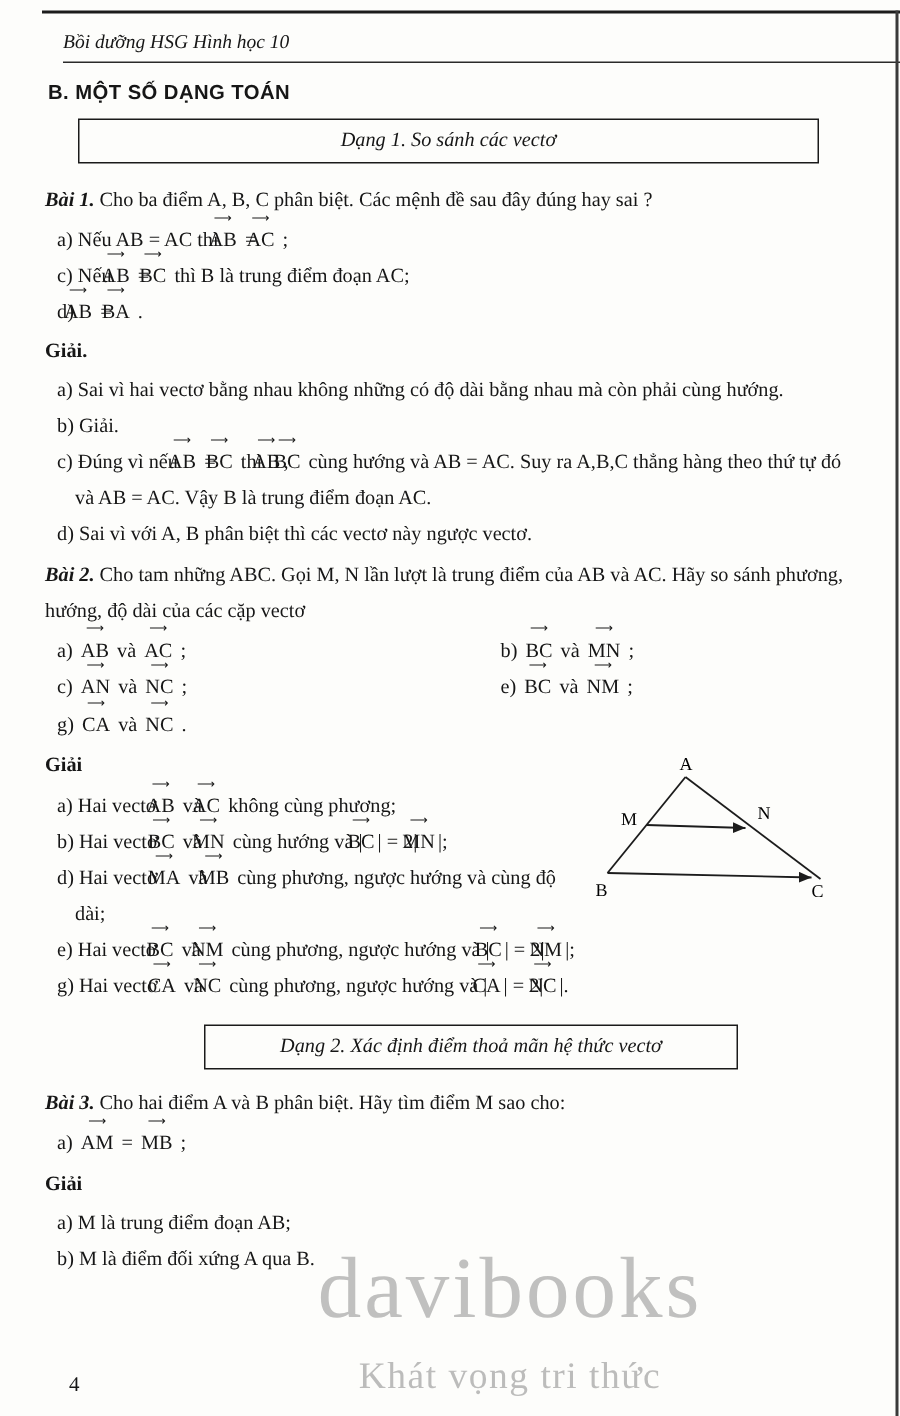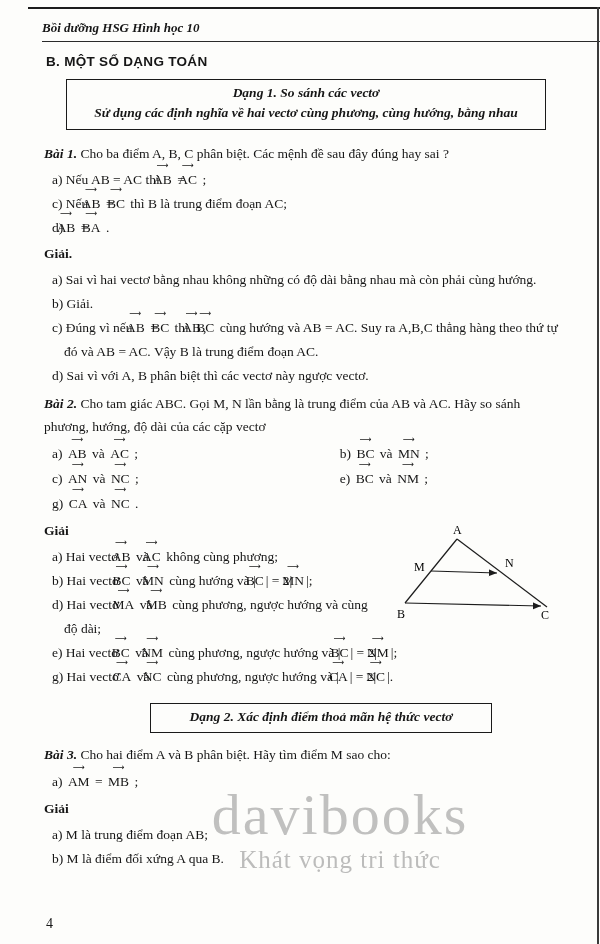--- a/index.html
+++ b/index.html
@@ -12,33 +12,33 @@
     font-size:13.5px;
     color:#161616;
     overflow:hidden;
   }
   .scan-edge-top{position:absolute;top:7px;left:28px;right:0;height:2px;background:#1c1c1c;}
   .scan-edge-right{position:absolute;top:7px;right:1px;bottom:0;width:2px;background:#3a3a3a;}
   .header{
     margin:20px 0 0 42px;
     padding-bottom:5px;
     border-bottom:1.5px solid #2a2a2a;
-    font-weight:bold;font-style:italic;
+    font-weight:normal;font-style:italic;
     font-size:13px;
   }
-  .content{padding:10px 34px 0 44px;position:relative;z-index:1;}
+  .content{padding:10px 34px 0 30px;position:relative;z-index:1;}
   .section-heading{
     font-family:"Liberation Sans", sans-serif;
     font-weight:bold;font-size:13.5px;
     margin:2px 0 10px 2px;letter-spacing:.3px;
   }
   .dang-box{
     border:1.5px solid #1a1a1a;
     text-align:center;
-    font-weight:bold;font-style:italic;
+    font-weight:normal;font-style:italic;
     padding:3px 6px 5px 6px;
     line-height:1.5;
   }
   .dang1-box{margin:4px 20px 12px 22px;}
   .dang2-box{margin:14px 74px 10px 106px;}
   .para{margin:3px 0;line-height:1.75;}
   .line{margin:0;line-height:1.78;padding-left:20px;text-indent:-12px;}
   .bold-italic{font-weight:bold;font-style:italic;}
   .center-bold{text-align:left;font-weight:bold;margin:4px 0;line-height:1.5;}
   .pair-grid{display:grid;grid-template-columns:56% 44%;line-height:1.85;padding-left:8px;}
@@ -49,30 +49,30 @@
     top:-0.72em;font-size:0.62em;line-height:1;letter-spacing:0;
   }
   .sol2{overflow:visible;}
   .figure{
     float:right;width:175px;height:96px;
     margin:2px 0 4px 8px;
   }
   .figure svg{display:block;}
   .fig-label{font-size:12px;font-family:"Liberation Serif",serif;}
   .watermark{
-    position:absolute;left:120px;top:786px;width:440px;
+    position:absolute;left:120px;top:830px;width:440px;
     text-align:center;z-index:3;pointer-events:none;
   }
   .wm-big{
     font-size:58px;color:rgba(125,125,125,.48);
     letter-spacing:2px;line-height:1;
   }
   .wm-small{
     font-size:25px;color:rgba(135,135,135,.55);
-    margin-top:2px;letter-spacing:1px;
+    margin-top:16px;letter-spacing:1px;
   }
   .page-number{
     position:absolute;left:46px;bottom:12px;
     font-size:14px;z-index:2;
   }
   .clear{clear:both;}
 </style>
 </head>
 <body>
 
@@ -83,41 +83,40 @@
   <div class="header">
     <span>Bồi dưỡng HSG Hình học 10</span>
   </div>
 
   <div class="content">
 
     <div class="section-heading">B.  MỘT SỐ DẠNG TOÁN</div>
 
     <div class="dang-box dang1-box">
       <div>Dạng 1. So sánh các vectơ</div>
-      <div>Sử dụng các định nghĩa về hai vectơ cùng phương, cùng hướng, bằng nhau</div>
     </div>
 
     <p class="para"><span class="bold-italic">Bài 1.</span> <span>Cho ba điểm A, B, C phân biệt. Các mệnh đề sau đây đúng hay sai ?</span></p>
 
     <div>
       <p class="line">a) Nếu AB = AC thì <span class="vec">AB</span> = <span class="vec">AC</span> ;</p>
       <p class="line">c) Nếu <span class="vec">AB</span> = <span class="vec">BC</span> thì B là trung điểm đoạn AC;</p>
       <p class="line">d) <span class="vec">AB</span> = <span class="vec">BA</span> .</p>
     </div>
 
     <p class="center-bold">Giải.</p>
 
     <div>
       <p class="line">a) Sai vì hai vectơ bằng nhau không những có độ dài bằng nhau mà còn phải cùng hướng.</p>
       <p class="line">b) Giải.</p>
       <p class="line">c) Đúng vì nếu <span class="vec">AB</span> = <span class="vec">BC</span> thì <span class="vec">AB</span>,<span class="vec">BC</span> cùng hướng và AB = AC. Suy ra A,B,C thẳng hàng theo thứ tự đó và AB = AC. Vậy B là trung điểm đoạn AC.</p>
       <p class="line">d) Sai vì với A, B phân biệt thì các vectơ này ngược vectơ.</p>
     </div>
 
-    <p class="para"><span class="bold-italic">Bài 2.</span> <span>Cho tam giác ABC. Gọi M, N lần bằng là trung điểm của AB và AC. Hãy so sánh phương, hướng, độ dài của các cặp vectơ</span></p>
+    <p class="para"><span class="bold-italic">Bài 2.</span> <span>Cho tam những ABC. Gọi M, N lần lượt là trung điểm của AB và AC. Hãy so sánh phương, hướng, độ dài của các cặp vectơ</span></p>
 
     <div class="pair-grid">
       <span>a) <span class="vec">AB</span> và <span class="vec">AC</span> ;</span>
       <span>b) <span class="vec">BC</span> và <span class="vec">MN</span> ;</span>
       <span>c) <span class="vec">AN</span> và <span class="vec">NC</span> ;</span>
       <span>e) <span class="vec">BC</span> và <span class="vec">NM</span> ;</span>
       <span>g) <span class="vec">CA</span> và <span class="vec">NC</span> .</span>
     </div>
 
     <div class="sol2">

